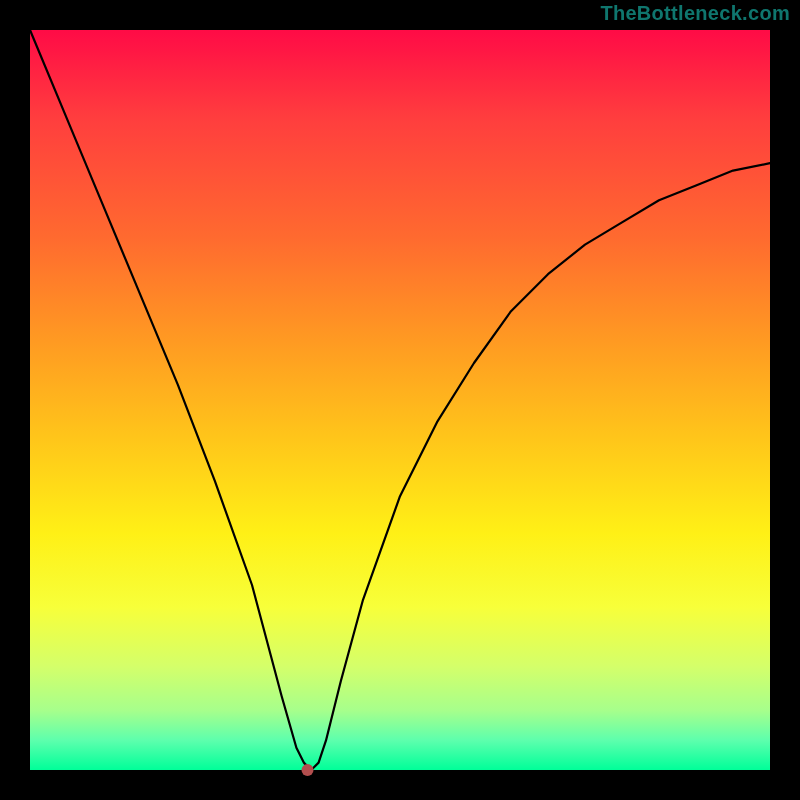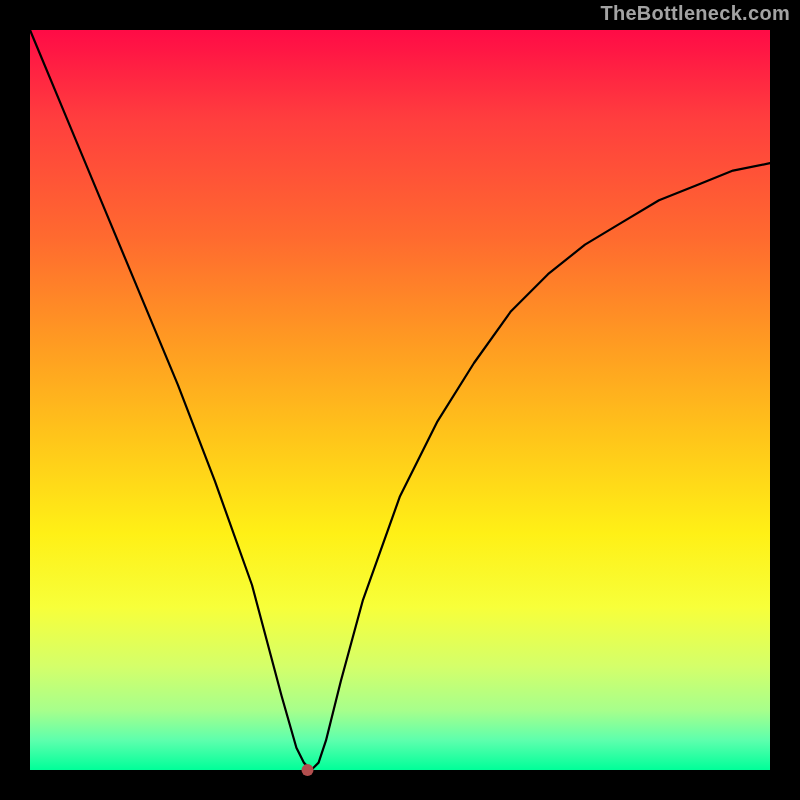--- a/index.html
+++ b/index.html
@@ -14,21 +14,21 @@
   .frame {
     position: relative;
     width: 800px;
     height: 800px;
     background: #000;
   }
   .watermark {
     position: absolute;
     top: 2px;
     right: 10px;
-    color: #a3a3a3;
+    color: #0f766e;
     font-size: 20px;
     font-weight: 600;
     letter-spacing: 0.3px;
     user-select: none;
   }
   .plot-area {
     position: absolute;
     left: 30px;
     top: 30px;
     width: 740px;

